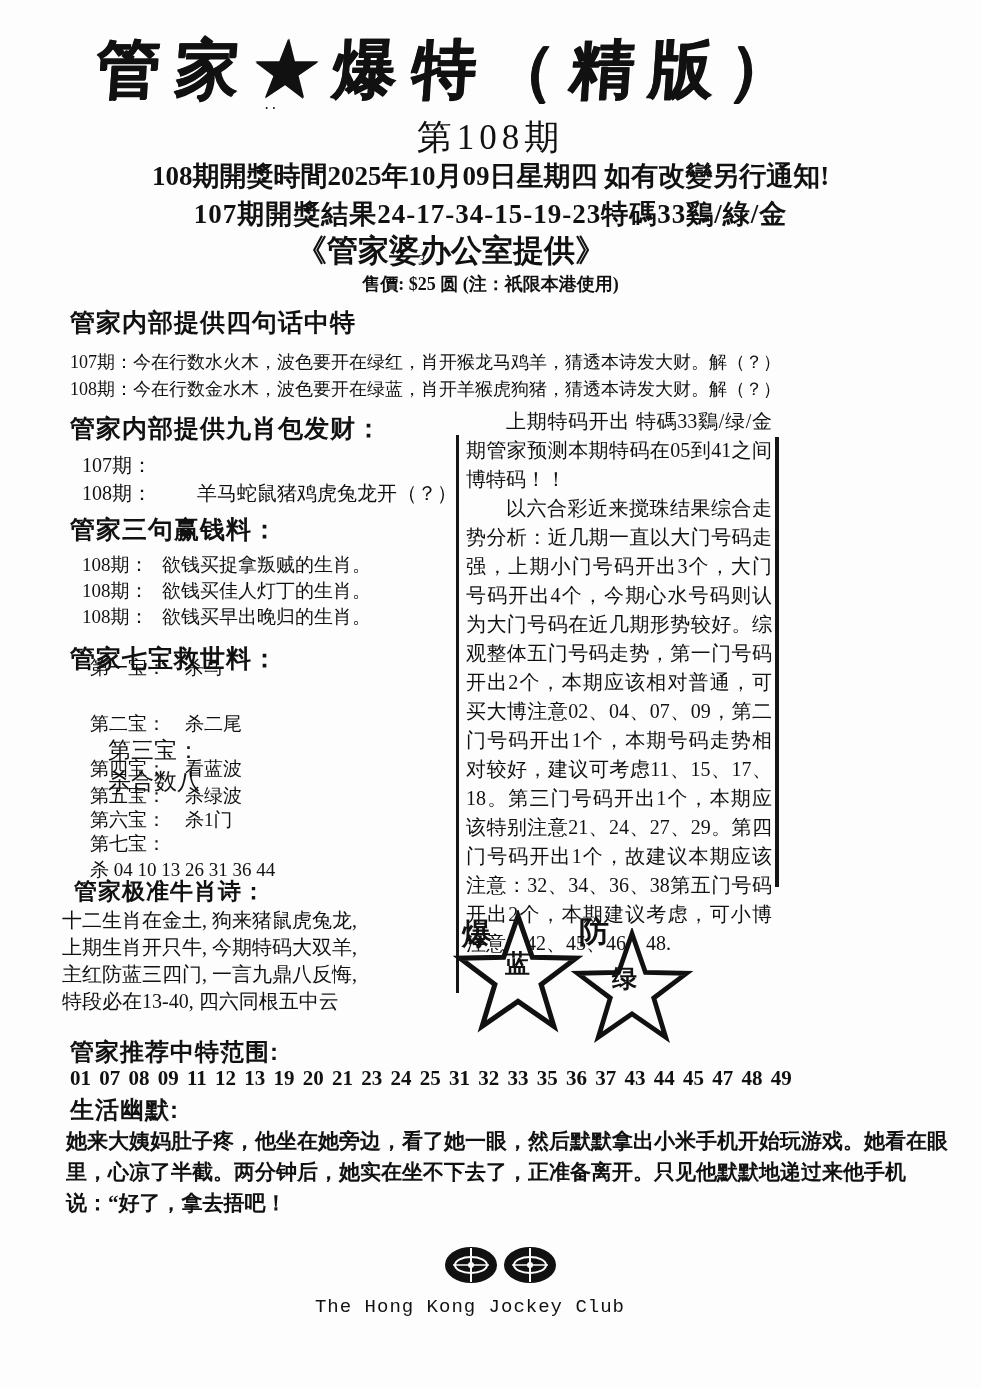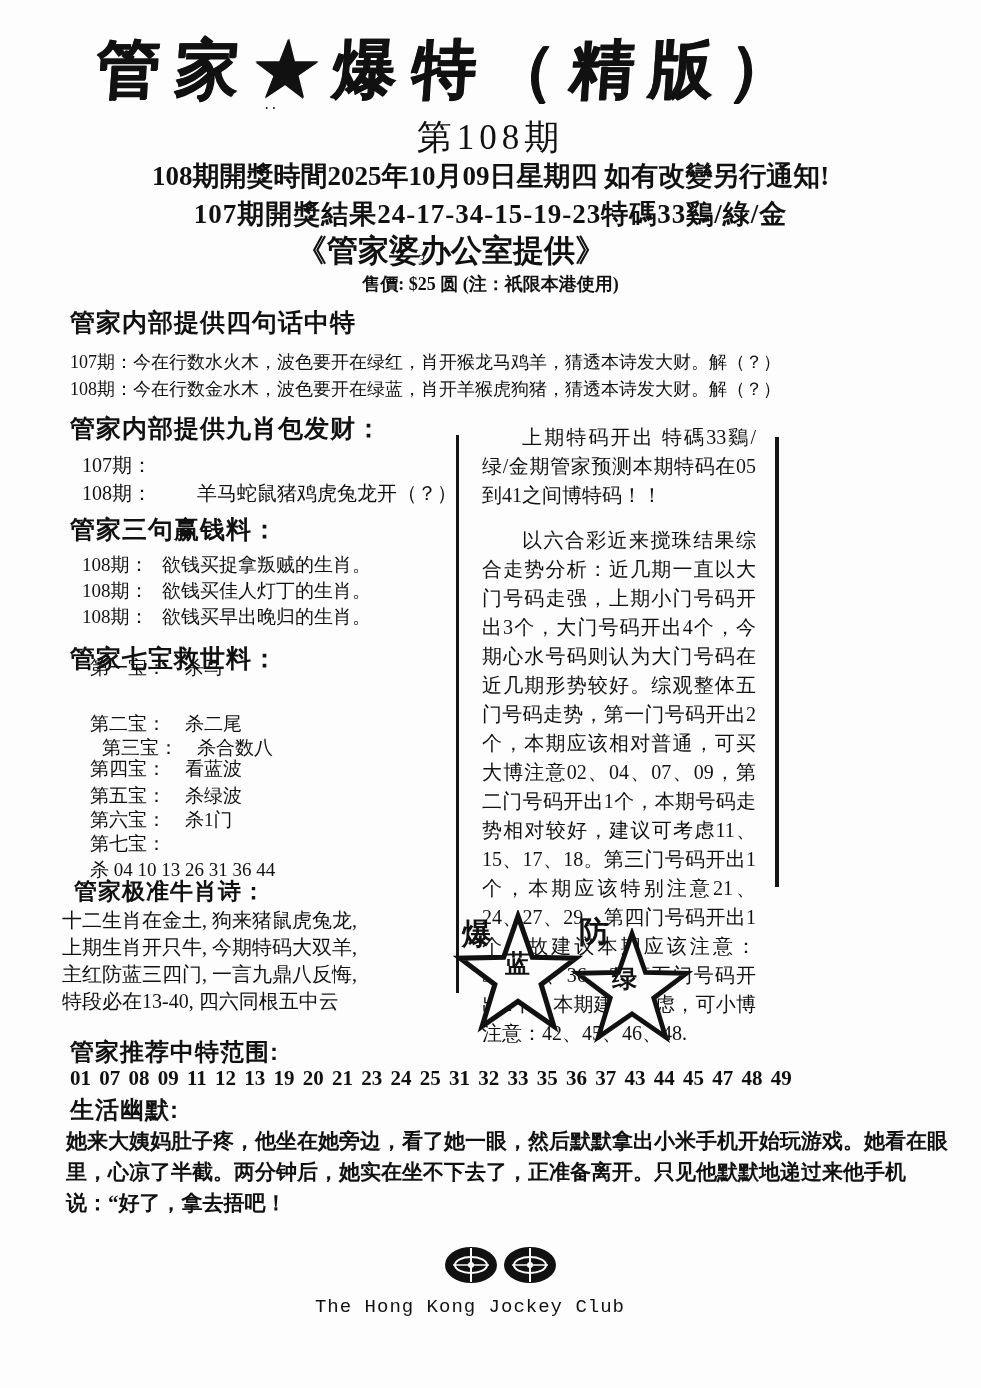--- a/index.html
+++ b/index.html
@@ -31,21 +31,21 @@
   .row{display:flex;align-items:baseline;}
   .row .lbl{flex:0 0 auto;}
   .row .txt{flex:0 0 auto;}
 
   .col-divider{background:#151515;}
 
   .analysis{
     left:466px;top:407px;width:306px;
     font-size:20px;line-height:29px;text-align:justify;
   }
-  .analysis p{margin:16px;text-indent:2em;}
+  .analysis p{margin:0;text-indent:2em;}
 
   .star-label{font-weight:700;font-family:"Liberation Serif","DejaVu Serif",serif;}
 
   .rec-nums{left:70px;top:1066px;width:880px;font-size:21px;font-weight:600;word-spacing:3px;white-space:nowrap;}
   .humor-text{left:66px;top:1126px;width:884px;font-size:21px;font-weight:700;line-height:31px;}
 
   .footer-row{left:300px;top:1244px;width:400px;display:flex;align-items:center;justify-content:center;gap:3px;}
   .footer-cn{font-size:21px;font-weight:700;font-family:"Liberation Sans","DejaVu Sans",sans-serif;white-space:nowrap;}
   .footer-en{left:0;top:1296px;width:940px;text-align:center;font-size:19px;letter-spacing:1px;}
 </style>
@@ -90,21 +90,21 @@
 
 <div class="abs sec-head" style="left:70px;top:642px;">管家七宝救世料：</div>
 <div class="abs row" style="left:90px;top:655px;font-size:19px;">
   <span class="lbl" style="width:95px;">第一宝：</span>
   <span class="txt">杀马</span>
 </div>
 <div class="abs row" style="left:90px;top:711px;font-size:19px;">
   <span class="lbl" style="width:95px;">第二宝：</span>
   <span class="txt">杀二尾</span>
 </div>
-<div class="abs row" style="left:102px;top:735px;font-size:19px;">
+<div class="abs row" style="left:108px;top:735px;font-size:23px;flex-direction:column;">
   <span class="lbl" style="width:95px;">第三宝：</span>
   <span class="txt">杀合数八</span>
 </div>
 <div class="abs row" style="left:90px;top:756px;font-size:19px;">
   <span class="lbl" style="width:95px;">第四宝：</span>
   <span class="txt">看蓝波</span>
 </div>
 <div class="abs row" style="left:90px;top:783px;font-size:19px;">
   <span class="lbl" style="width:95px;">第五宝：</span>
   <span class="txt">杀绿波</span>

